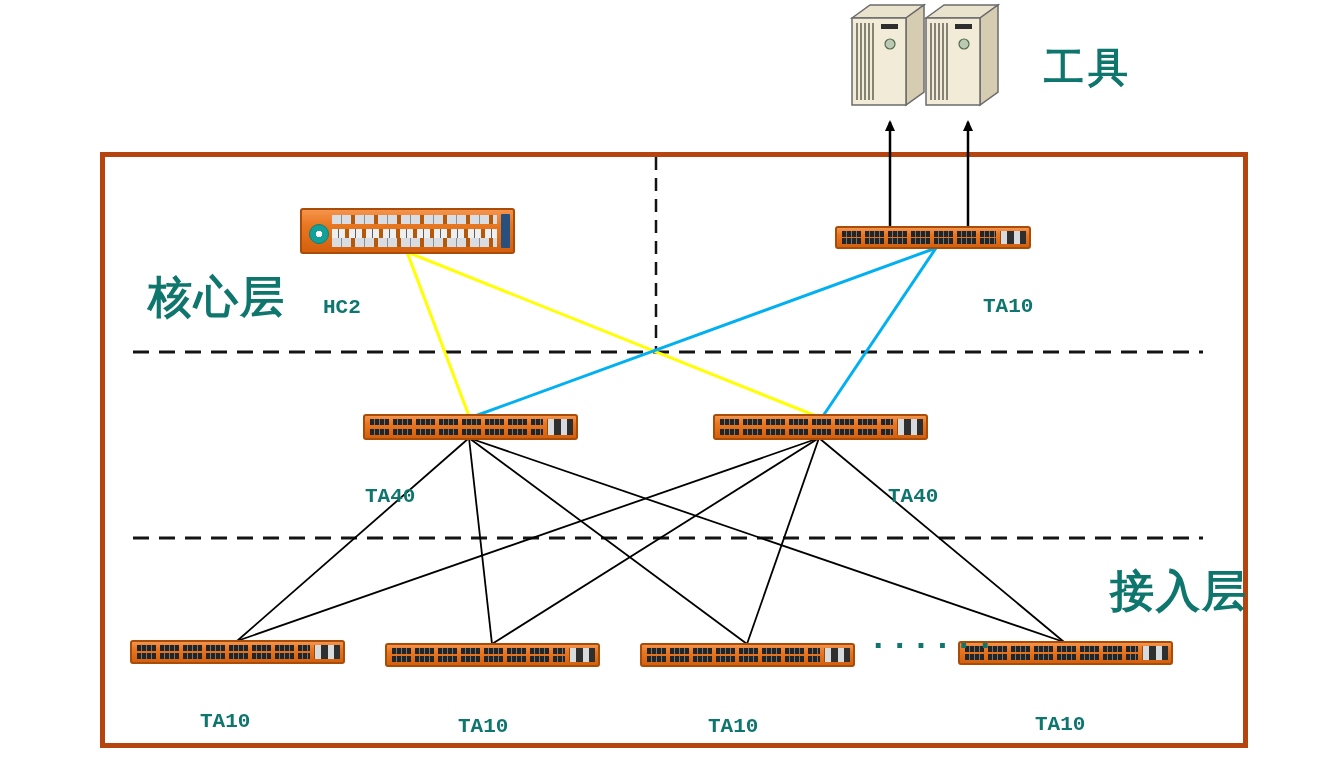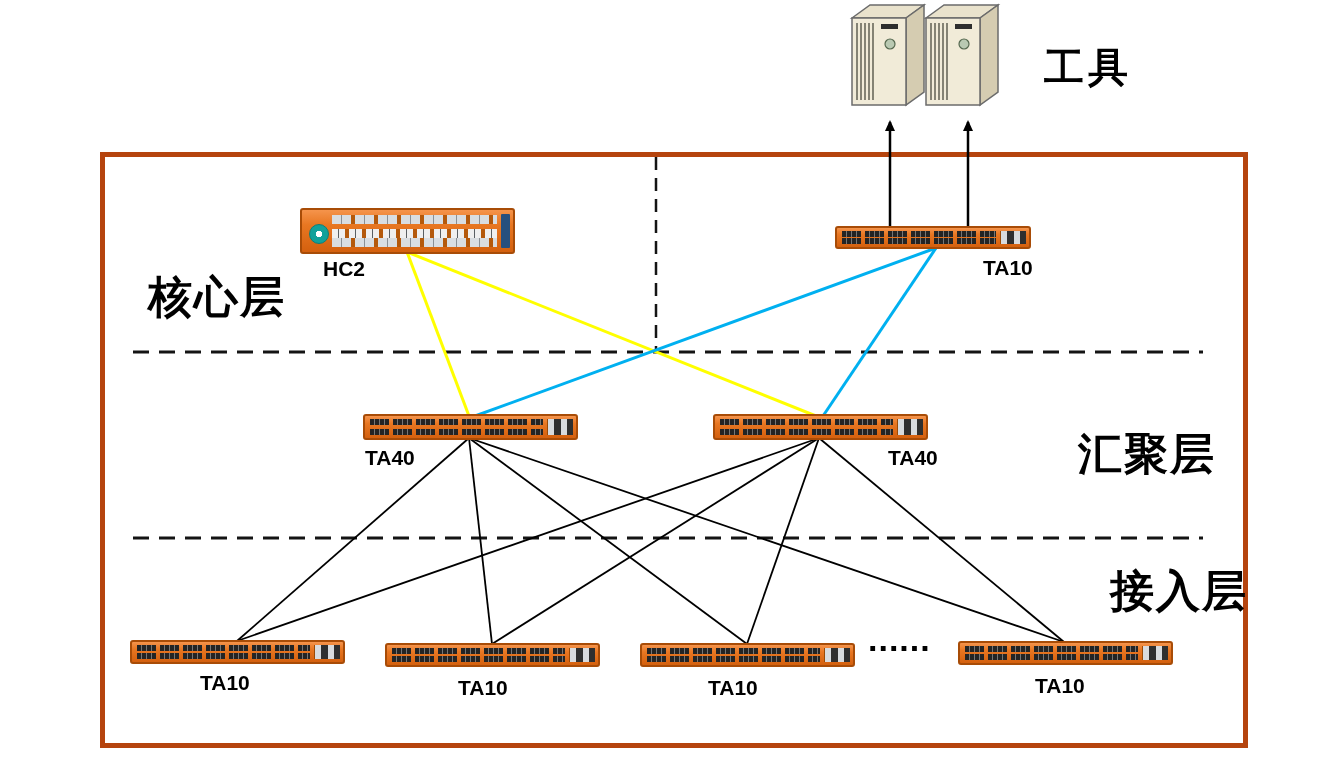--- a/index.html
+++ b/index.html
@@ -27,22 +27,22 @@
        background:repeating-linear-gradient(90deg,#d9dde1 0 9px,#8a8f94 9px 10px,#d9dde1 10px 19px,#b4590c 19px 23px);}
   .chassis::before{top:5px;}
   .chassis::after{bottom:5px;}
   .chassis-mid{position:absolute;left:30px;right:16px;top:18.5px;height:9px;
        background:repeating-linear-gradient(90deg,#efefef 0 6px,#5a5f63 6px 7px,#efefef 7px 13px,#b4590c 13px 17px);}
   .chassis-logo{position:absolute;left:7px;top:14px;width:18px;height:18px;border-radius:50%;
        background:radial-gradient(circle at 50% 50%,#ffffff 0 25%,#12a19a 26% 100%);
        border:1px solid #0b7f79;}
   .chassis-side{position:absolute;right:3px;top:4px;bottom:4px;width:9px;background:#27507e;border-radius:1px;}
 
-  .lbl{position:absolute;z-index:4;color:#000000;font-weight:bold;white-space:nowrap;}
-  .dev-lbl{font-size:21px;}
+  .lbl{position:absolute;z-index:4;color:#0f766e;font-weight:bold;white-space:nowrap;font-family:Liberation Mono, monospace;}
+  .dev-lbl{font-size:21px;margin-top:39px;}
   .layer-lbl{font-size:44px;letter-spacing:2px;text-align:right;}
   .tools-lbl{font-size:40px;letter-spacing:4px;}
   .dots{font-size:34px;line-height:1;letter-spacing:1px;}
 </style>
 </head>
 <body>
 
 <div id="stage">
 
   <div id="frame"></div>
@@ -131,18 +131,17 @@
   <div class="lbl dev-lbl" style="left:365px;top:446px;">TA40</div>
   <div class="lbl dev-lbl" style="left:888px;top:446px;">TA40</div>
   <div class="lbl dev-lbl" style="left:200px;top:671px;">TA10</div>
   <div class="lbl dev-lbl" style="left:458px;top:676px;">TA10</div>
   <div class="lbl dev-lbl" style="left:708px;top:676px;">TA10</div>
   <div class="lbl dev-lbl" style="left:1035px;top:674px;">TA10</div>
 
   <div class="lbl dots" style="left:868px;top:622px;">......</div>
 
   <div class="lbl layer-lbl" style="left:148px;top:268px;">核心层</div>
-  <div class="lbl layer-lbl" style="left:1078px;top:425px;">汇聚层</div>
   <div class="lbl layer-lbl" style="left:1078px;top:562px;margin-left:32px;">接入层</div>
 
   <div class="lbl tools-lbl" style="left:1044px;top:40px;">工具</div>
 
 </div>
 
 </body></html>

